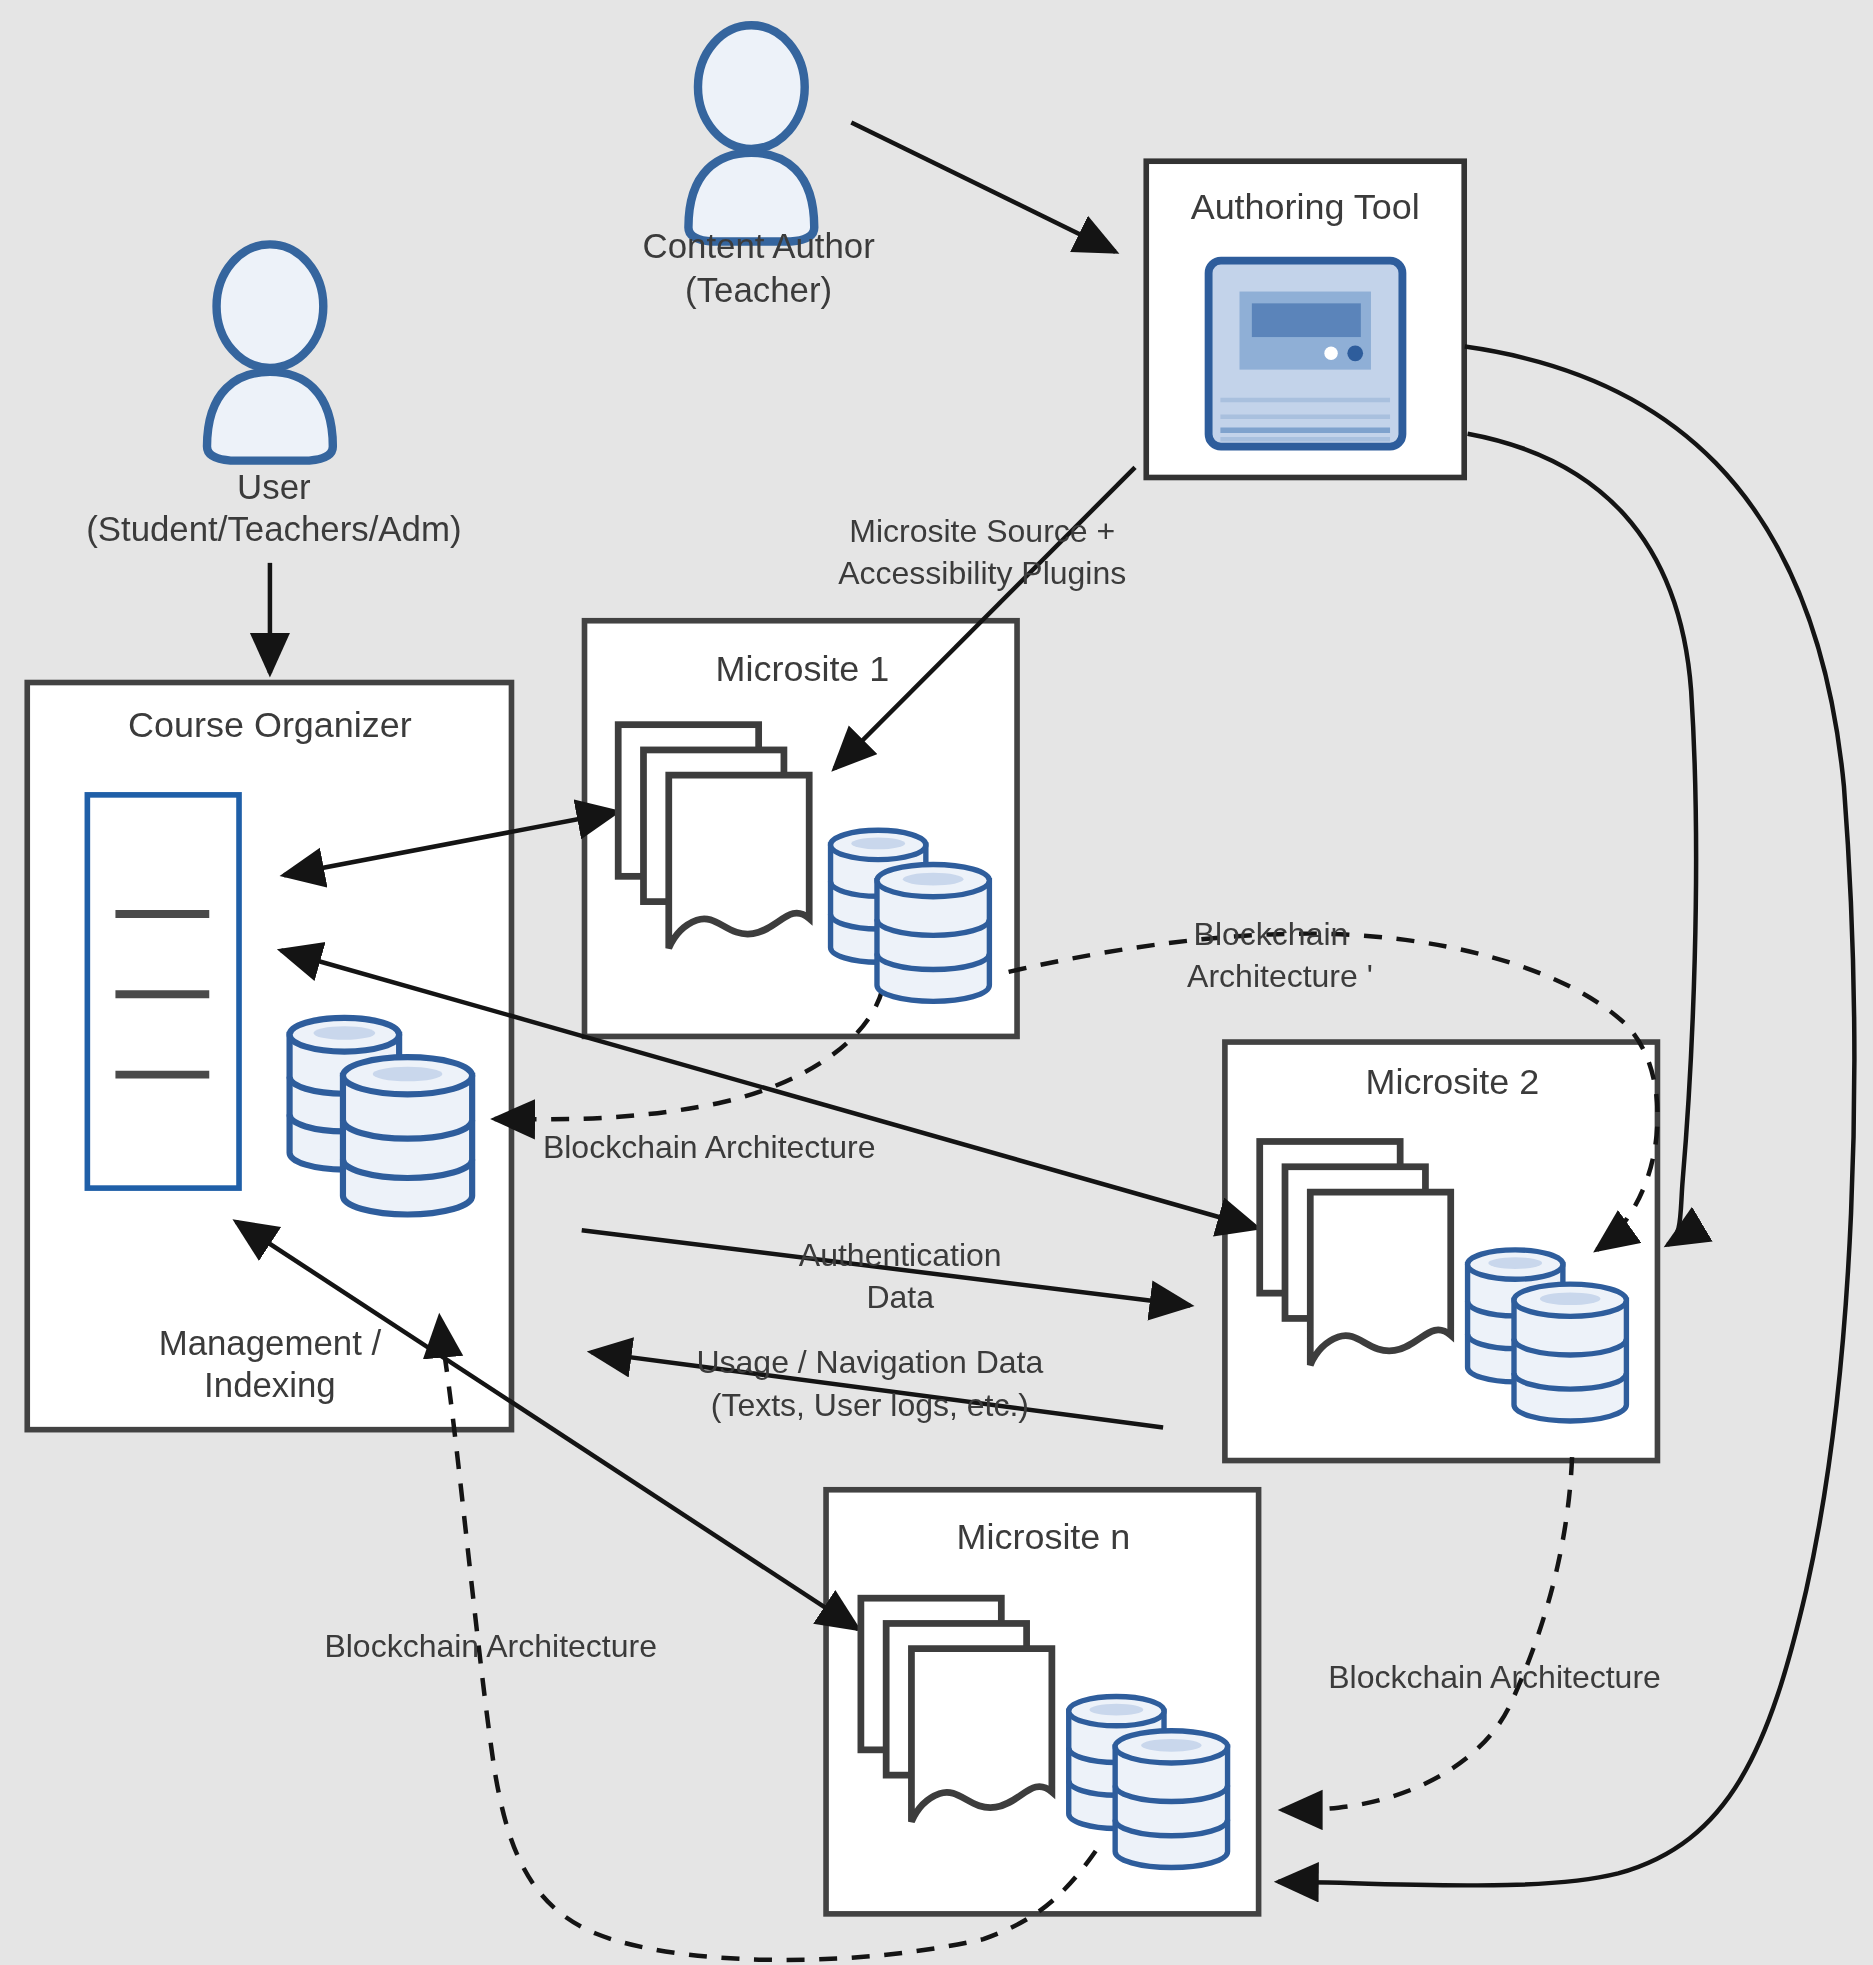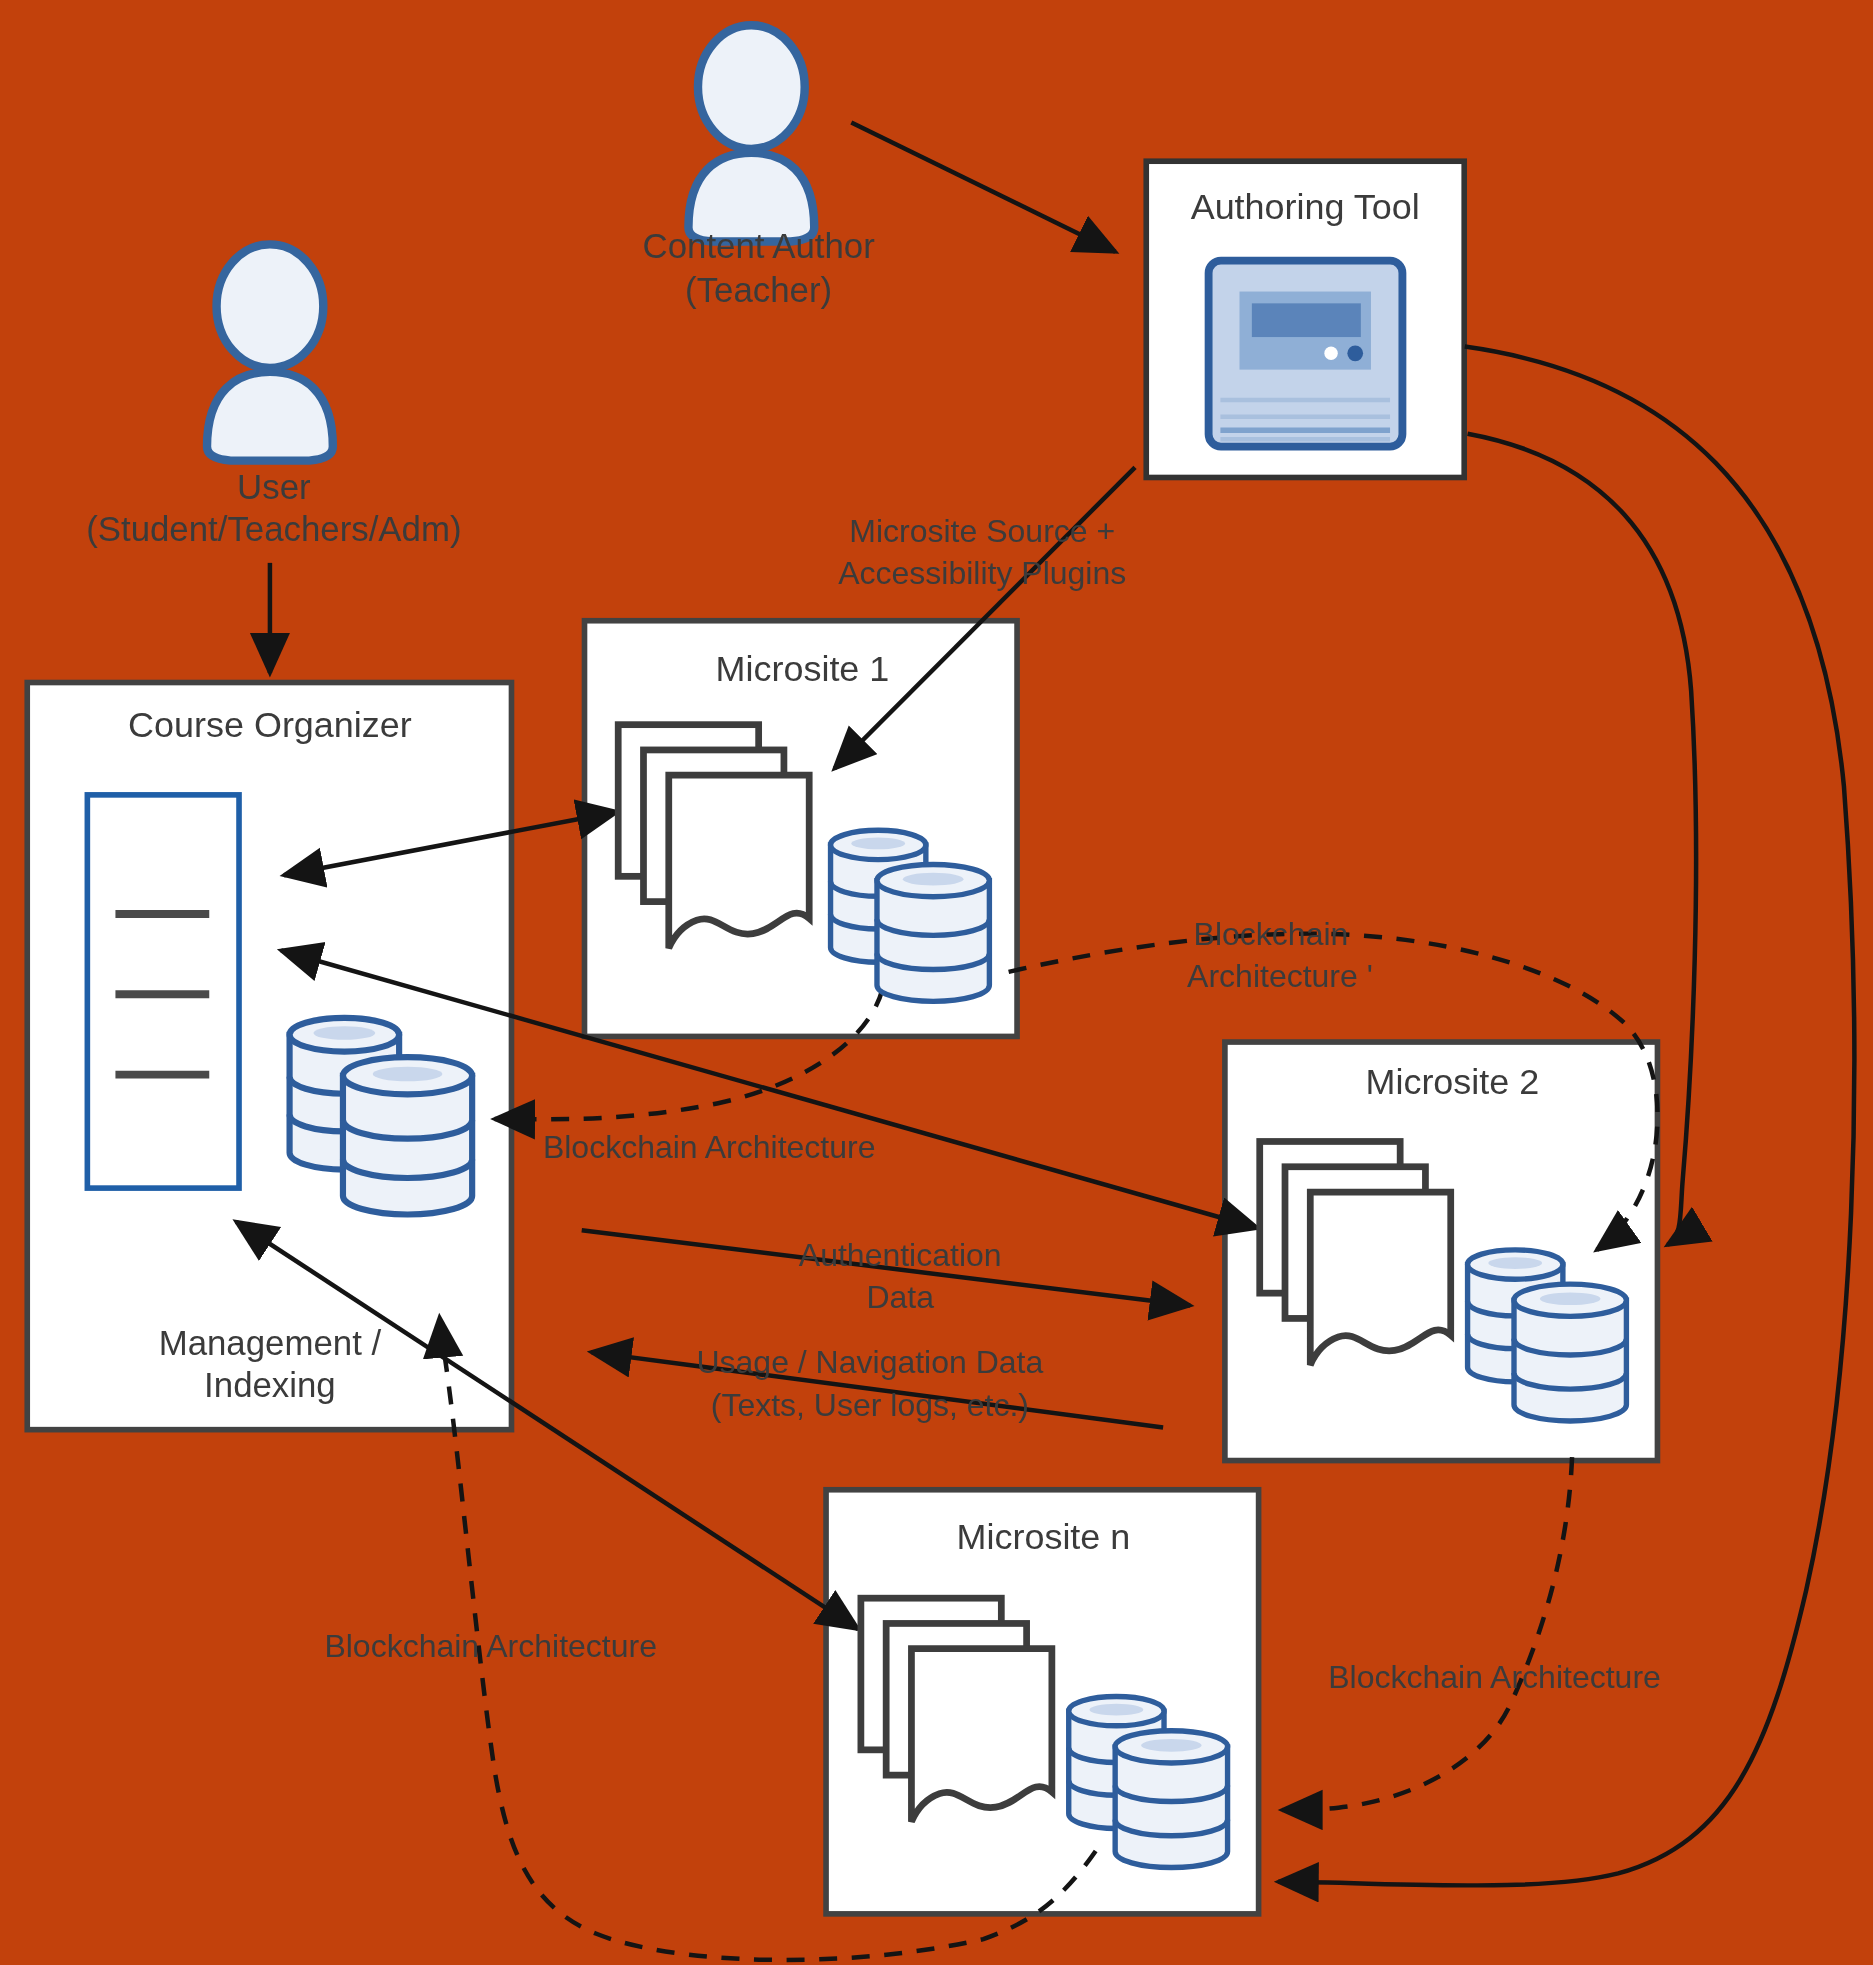--- a/index.html
+++ b/index.html
@@ -1,17 +1,17 @@
 <!DOCTYPE html>
 <html style="font-size:9px"><head>
 <meta charset="utf-8">
 <style>
   html,body{margin:0;padding:0;background:#ffffff;}
   body{font-family:"Liberation Sans", sans-serif;}
-  .stage{position:relative;width:1874px;height:1965px;background:#c2410c;overflow:hidden;}
+  .stage{position:relative;width:1874px;height:1965px;background:#e5e5e5;overflow:hidden;}
   svg{display:block;}
   text{fill:#3b3b3b;}
   .title{font-size:64px;}
   .actor-label{font-size:62px;}
   .edge-label{font-size:57px;}
   .sub-label{font-size:62px;}
 </style>
 </head>
 <body>
 

